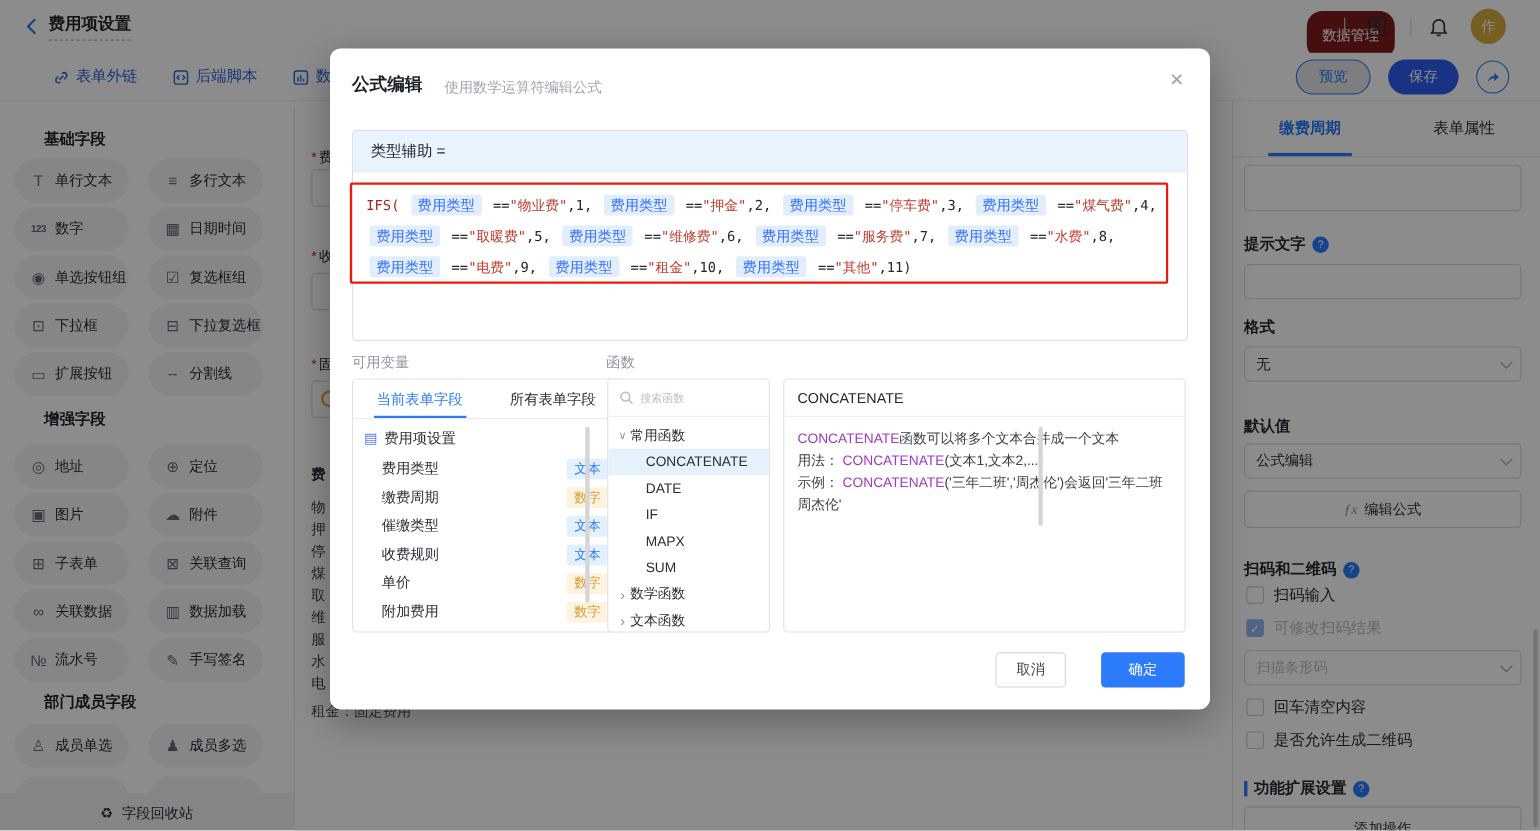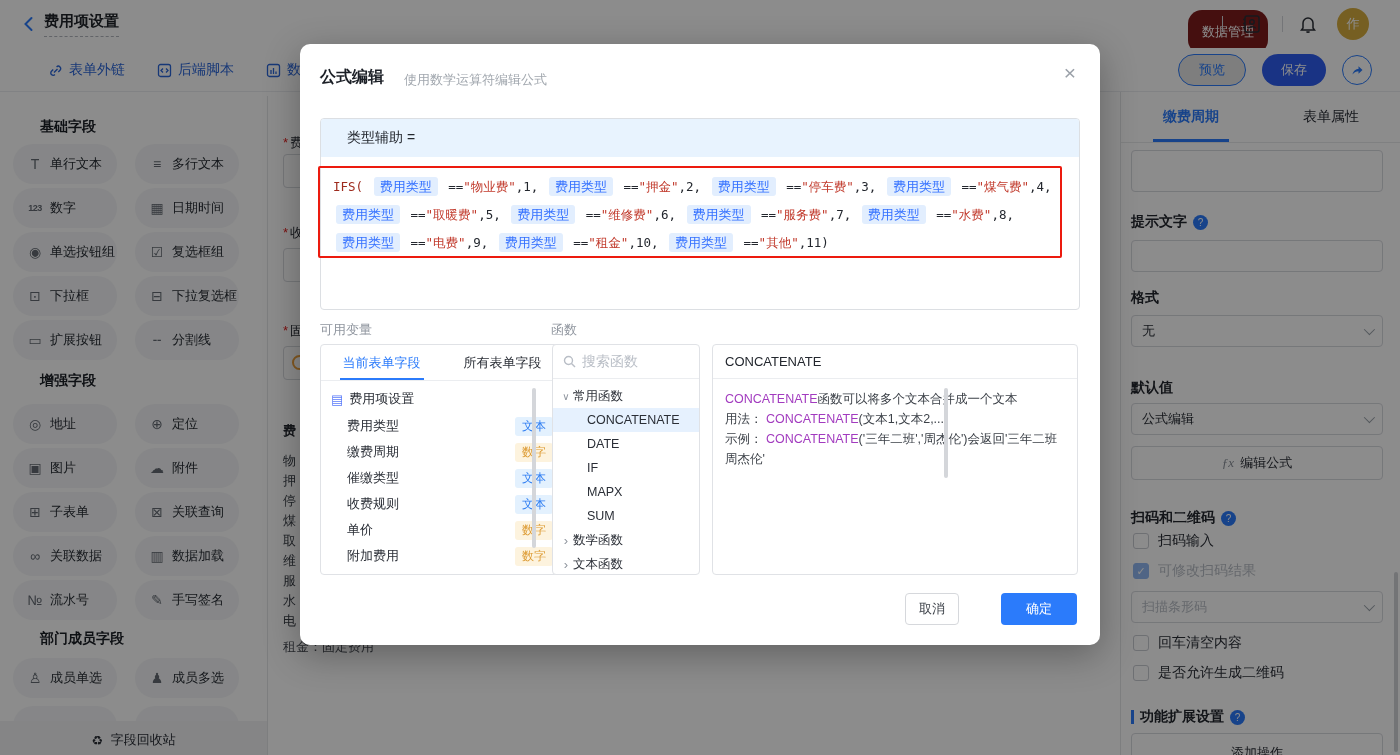--- a/index.html
+++ b/index.html
@@ -86,21 +86,21 @@
 
 
 .mask{position:absolute;inset:0;background:rgba(0,0,0,0.45);z-index:5}
 .modal{position:absolute;left:300px;top:44px;width:800px;height:601px;background:#fff;border-radius:10px;z-index:10;
        box-shadow:0 10px 36px rgba(0,0,0,0.3)}
 .m-title{position:absolute;left:20px;top:23px;font-size:16px;font-weight:bold;color:#1b1f26}
 .m-sub{position:absolute;left:104px;top:27px;font-size:13px;color:#a1a7ae}
 .m-close{position:absolute;right:24px;top:18px;font-size:21px;color:#9aa0a8;cursor:pointer;line-height:1}
 
 .f-box{position:absolute;left:20px;top:74px;width:760px;height:192px;border:1px solid #dcdfe3;border-radius:4px;overflow:hidden}
-.f-head{height:38px;background:#e8f3fe;display:flex;align-items:center;padding-left:26px;font-size:14px;color:#23272e}
+.f-head{height:38px;background:#e8f3fe;display:flex;align-items:center;padding-left:16px;font-size:14px;color:#23272e}
 .f-body{padding:16px 12px 0;font-size:13px;line-height:28px;color:#23272e}
 .f-red{position:absolute;left:18px;top:122px;width:744px;height:92px;border:2px solid #ec1a0e;border-radius:2px;pointer-events:none;z-index:3}
 .f-body span[data-k="kw"],.f-body span[data-k="op"],.f-body span[data-k="plain"],.f-body span[data-k="str"]{
   font-family:"DejaVu Sans Mono",monospace;font-size:12.5px}
 .f-body span[data-k="kw"]{color:#9e2b1e}
 .f-body span[data-k="op"],.f-body span[data-k="plain"]{color:#23272e}
 .f-body span[data-k="str"]{color:#c1392b}
 .f-body span[data-k="field"]{background:#e2eefe;color:#3370ff;padding:2px 6px;border-radius:3px;margin:0 3px;white-space:nowrap}
 
 .m-seclabel{position:absolute;font-size:13px;color:#8f959e}
@@ -113,40 +113,40 @@
 .v-form .g{color:#5b7cfa;font-size:13px}
 .v-row{height:26px;display:flex;align-items:center;padding:0 10px 0 26px;cursor:pointer}
 .v-name{flex:1;font-size:13px;color:#2a2e36}
 .v-pill{font-size:12px;padding:1px 7px;border-radius:3px}
 .v-pill[data-k="text"]{background:#e3f1fe;color:#2f7ef2}
 .v-pill[data-k="num"]{background:#fdf3de;color:#dd9c35}
 .v-scroll{position:absolute;left:232px;top:344px;width:4px;height:160px;background:#d4d6da;border-radius:2px;z-index:4}
 
 .fn-panel{position:absolute;left:252px;top:300px;width:148px;height:231px;border:1px solid #e0e2e6;border-radius:4px;background:#fff;overflow:hidden}
 .fn-search{height:34px;border-bottom:1px solid #ebedf0;display:flex;align-items:center;gap:6px;padding-left:10px}
-.fn-ph{font-size:14px;color:#b9bec6}
+.fn-ph{font-size:10px;color:#b9bec6}
 .fn-tree{padding-top:5px}
 .fn-row{height:24px;display:flex;align-items:center;font-size:12.5px;color:#2a2e36;cursor:pointer}
 .fn-row::before{color:#8f959e;font-size:10px;width:14px;text-align:center;flex:none}
 .fn-row[data-kind="group"]{padding-left:6px}
 .fn-row[data-kind="group"][data-state="open"]::before{content:"∨"}
 .fn-row[data-kind="group"][data-state="closed"]::before{content:"›";font-size:13px}
 .fn-row[data-kind="item"]{padding-left:20px}
 .fn-row[data-kind="item"]::before{content:""}
 .fn-row[data-state="selected"]{background:#e6f1fe}
 .fn-scroll{position:absolute;left:644px;top:344px;width:4px;height:90px;background:#d4d6da;border-radius:2px;z-index:4}
 
 .d-panel{position:absolute;left:412px;top:300px;width:366px;height:231px;border:1px solid #e0e2e6;border-radius:4px;background:#fff;overflow:hidden}
 .d-head{height:34px;border-bottom:1px solid #ebedf0;display:flex;align-items:center;padding-left:12px;font-size:13px;color:#23272e}
 .d-body{padding:10px 12px;font-size:12.5px;line-height:20px}
 .d-body span[data-k="fn"]{color:#a23bbf}
 .d-body span[data-k="t"]{color:#3c4148}
 .d-body span[data-k="br"]{display:block;height:0}
 
-.btn-cancel{position:absolute;left:605px;top:549px;width:54px;height:32px;border:1px solid #d6d8dc;border-radius:4px;
+.btn-cancel{position:absolute;left:605px;top:549px;width:64px;height:32px;border:1px solid #d6d8dc;border-radius:4px;
             background:#fff;font-size:13px;color:#3c4148;display:flex;align-items:center;justify-content:center;cursor:pointer}
 .btn-ok{position:absolute;left:701px;top:549px;width:76px;height:32px;background:#2b7bfb;border-radius:4px;
         color:#fff;font-size:13px;display:flex;align-items:center;justify-content:center;cursor:pointer}
 </style>
 </head>
 <body>
 
 <div class="topbar">
   <div class="back-btn">
     <svg width="18" height="18" viewBox="0 0 18 18">

